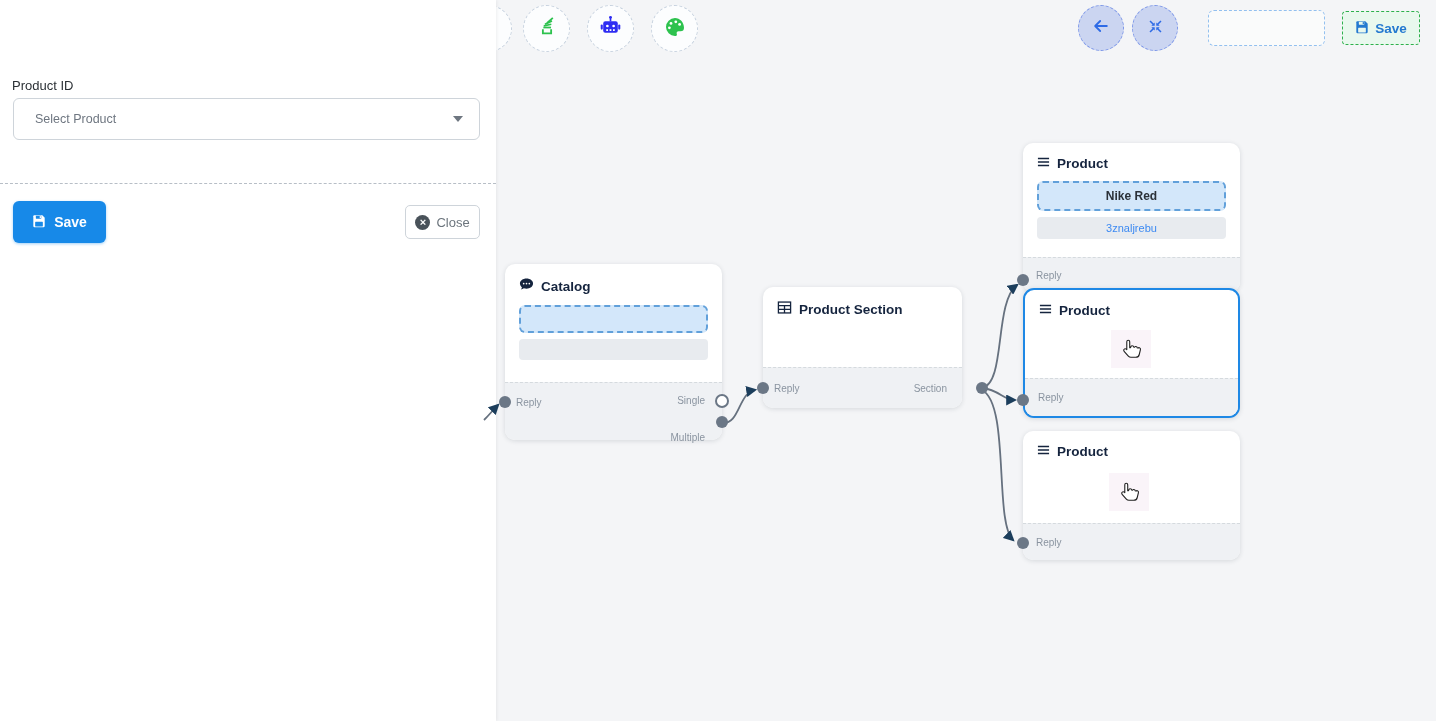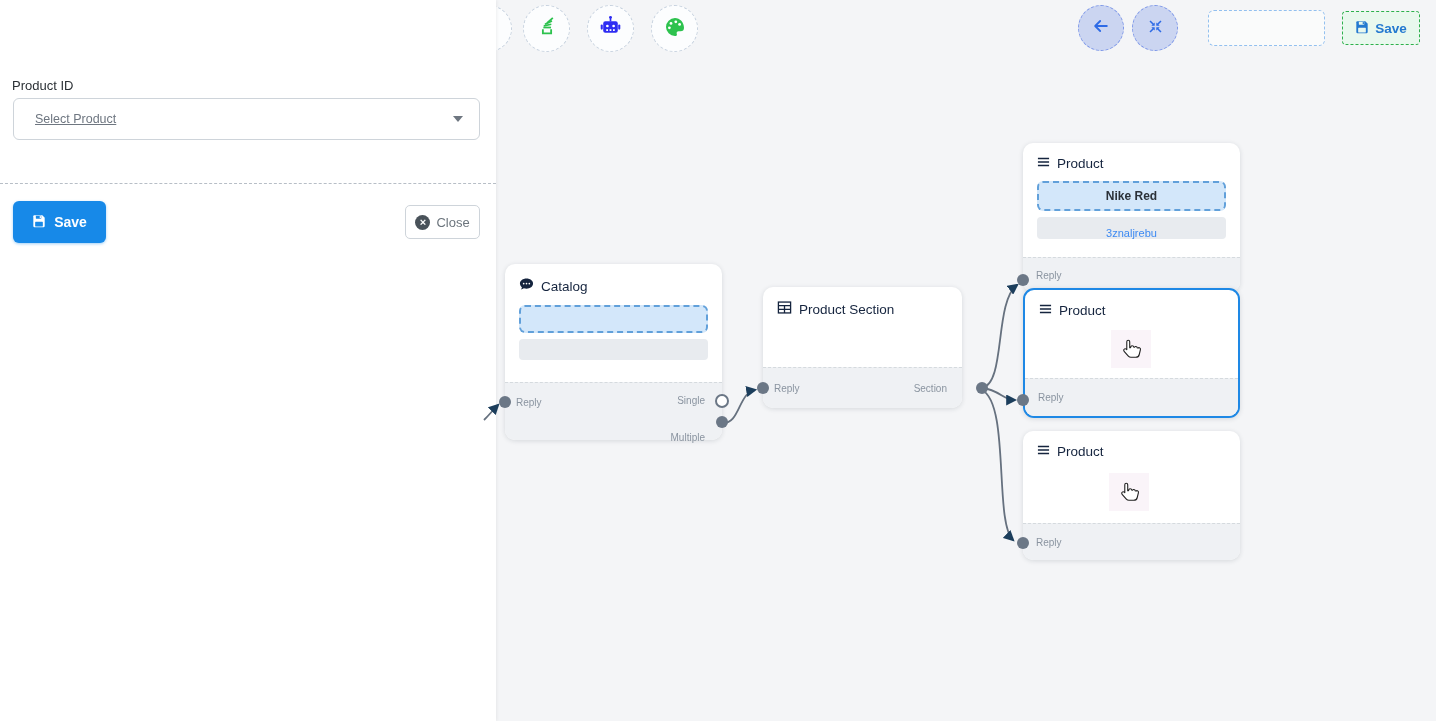--- a/index.html
+++ b/index.html
@@ -17,43 +17,43 @@
   .placeholder-rect { position:absolute; left:712px; top:10px; width:117px; height:36px;
                 border:1.5px dashed #93c0ef; border-radius:6px; background:rgba(255,255,255,.55); box-sizing:border-box; }
 
   .btn-save-green { position:absolute; left:846px; top:11px; width:78px; height:34px; box-sizing:border-box;
                 background:#e9f8ee; border:1.5px dashed #2eb04c; border-radius:4px; display:flex;
                 align-items:center; justify-content:center; gap:6px; color:#2479d0; font-size:13.5px; font-weight:bold; cursor:pointer; }
 
   
   .node { position:absolute; background:#fff; border-radius:10px; box-shadow:0 1px 5px rgba(30,45,60,.14); box-sizing:border-box; }
   .node.selected { border:2px solid #1e88e5; border-radius:11px; }
-  .node-header { display:flex; align-items:center; gap:7px; padding:13px 14px 0; font-size:13.5px; font-weight:normal; color:#15243e; }
+  .node-header { display:flex; align-items:center; gap:7px; padding:13px 14px 0; font-size:13.5px; font-weight:bold; color:#15243e; }
   .node-footer { position:absolute; left:0; right:0; bottom:0; background:#eff1f4; border-top:1px dashed #d5dade;
                  border-radius:0 0 10px 10px; font-size:10px; color:#8a94a0; }
   .node.selected .node-footer { border-radius:0 0 9px 9px; }
   .node-footer.flexrow { display:flex; align-items:center; padding:0 13px; justify-content:space-between; }
 
   .field-dashed { margin:10px 14px 0; height:27px; background:#d3e7fa; border:2px dashed #61a0da; border-radius:6px;
                   display:flex; align-items:center; justify-content:center; font-size:12px; font-weight:bold; color:#2b3138; box-sizing:border-box; }
   .field-gray { margin:6px 14px 0; height:21px; background:#e8ebef; border-radius:4px;
-                display:flex; align-items:flex-end; justify-content:center; font-size:11px; color:#3d8af2; }
+                display:flex; align-items:center; justify-content:center; font-size:11px; color:#3d8af2; }
 
   .abs { position:absolute; }
 
   .cursor-wrap { position:absolute; width:40px; height:38px; background:#faf4f9; display:flex; align-items:center; justify-content:center; }
 
   
   .panel { position:absolute; left:0; top:0; width:496px; height:721px; background:#fff; box-shadow:1px 0 3px rgba(0,0,0,.06); }
   .panel-header { height:52px; background:#e3e4e6; display:flex; align-items:center; justify-content:center;
                   font-size:18px; font-weight:bold; color:#1b1e21; }
   .field-label { position:absolute; left:12px; top:78px; font-size:13px; color:#2b3035; }
   .select { position:absolute; left:13px; top:98px; width:467px; height:42px; border:1px solid #ced4da; border-radius:6px;
             background:#fff; display:flex; align-items:center; justify-content:space-between; box-sizing:border-box;
-            padding:0 16px 0 21px; font-size:12.5px; color:#6e7680; cursor:pointer;text-decoration:underline; }
+            padding:0 16px 0 21px; font-size:12.5px; color:#6e7680; cursor:pointer; }
   .caret-down { width:0; height:0; border-left:5px solid transparent; border-right:5px solid transparent; border-top:6px solid #6e7680; }
   .panel-divider { position:absolute; left:0; top:183px; width:496px; border-top:1.5px dashed #b7bec6; }
   .btn-save-primary { position:absolute; left:13px; top:201px; width:93px; height:42px; background:#1789e8; color:#fff;
             border-radius:6px; display:flex; align-items:center; justify-content:center; gap:8px; font-size:14px; font-weight:bold;
             box-shadow:0 1px 3px rgba(23,137,232,.4); cursor:pointer; }
   .btn-close { position:absolute; left:405px; top:205px; width:75px; height:34px; background:#fff; border:1px solid #ced4da;
             border-radius:5px; display:flex; align-items:center; justify-content:center; gap:6px; font-size:13px; color:#6c757d;
             box-sizing:border-box; cursor:pointer; }
   .close-ico { width:15px; height:15px; border-radius:50%; background:#49525a; color:#fff; font-size:11px; line-height:14px;
             text-align:center; display:inline-block; font-weight:bold; }

